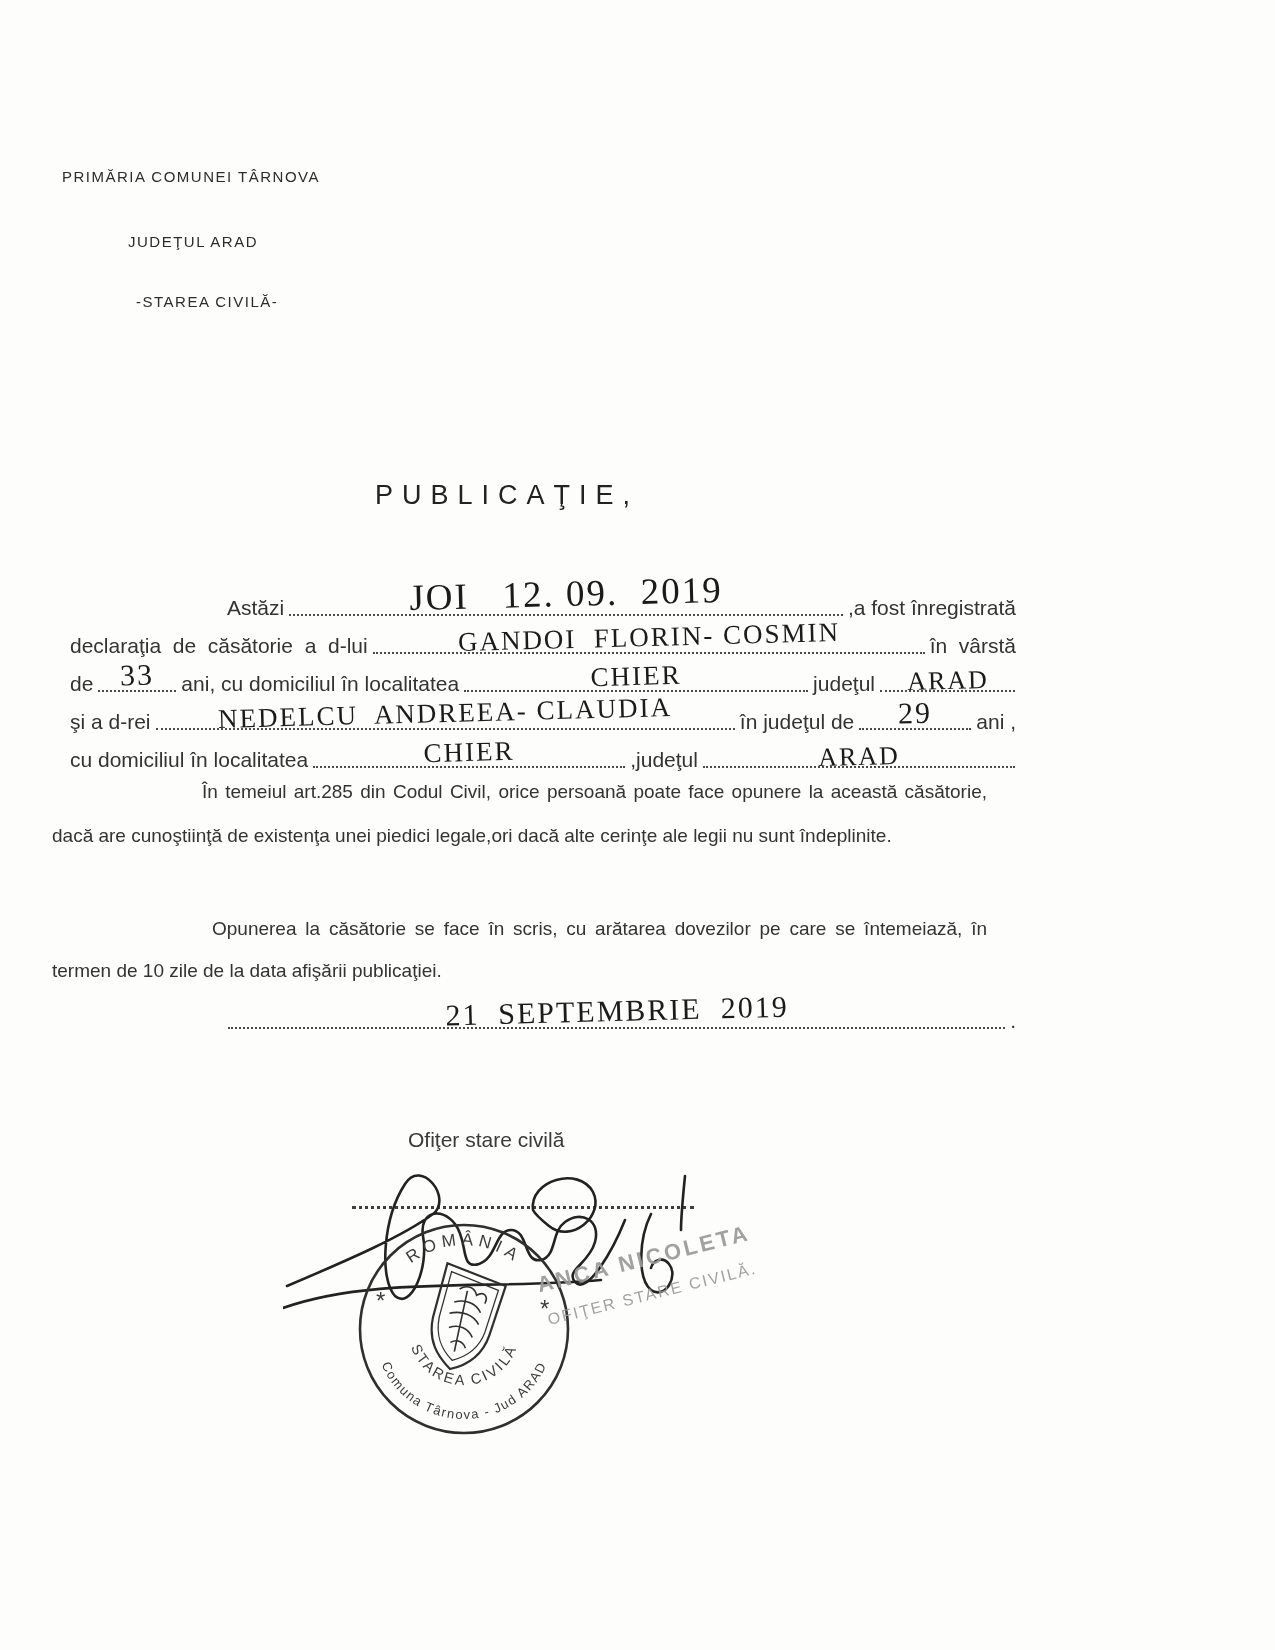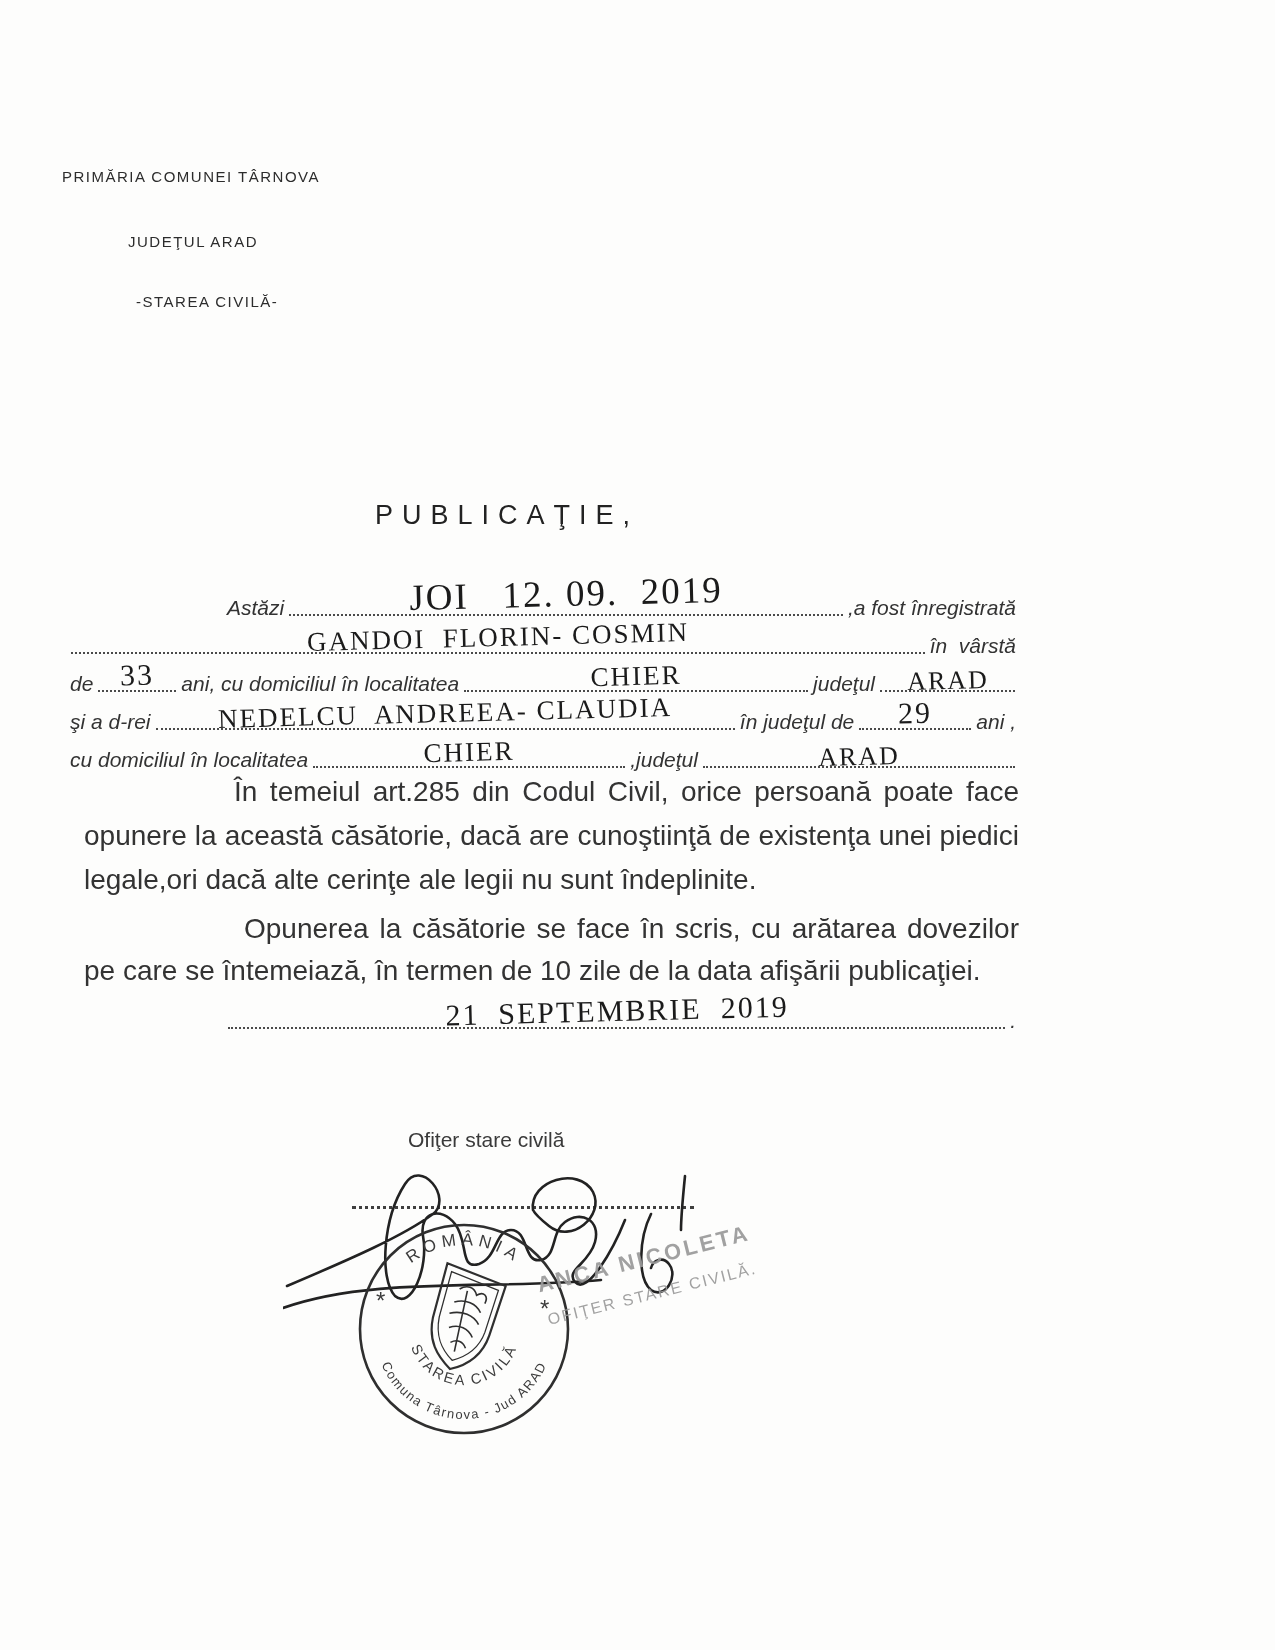--- a/index.html
+++ b/index.html
@@ -8,41 +8,41 @@
     background:#fdfdfc;
     font-family:"Liberation Sans", sans-serif;
     color:#2e2e2e;
   }
   .abs{position:absolute;}
 
   
   .hdr{font-size:15px;letter-spacing:1.5px;color:#2c2c2c;}
 
   
-  .title{font-size:27px;letter-spacing:9px;color:#222;margin-top:20px;}
+  .title{font-size:27px;letter-spacing:9px;color:#222;}
 
   
   .fillcol{left:68px;width:950px;}
   .fill-line{display:flex;align-items:flex-end;height:38px;font-size:21px;color:#333;}
-  .fill-line .st{white-space:pre;line-height:30px;padding:0 2px;font-style:italic;}
+  .fill-line .st{white-space:pre;line-height:30px;padding:0 2px;}
   .blank{flex:1 1 auto;border-bottom:2.5px dotted #4a4a4a;position:relative;margin:0 3px 7px 3px;min-width:40px;}
   .blank.fixed{flex:0 0 auto;}
   .hw{
     position:absolute;left:50%;bottom:0px;transform:translateX(-50%) rotate(-1.5deg);
     font-family:cursive;white-space:pre;color:#1b1b1b;letter-spacing:2px;line-height:1;
   }
   .hw-date{font-size:37px;bottom:2px;}
   .hw-name{font-size:27px;bottom:1px;}
   .hw-age{font-size:30px;}
   .hw-loc{font-size:27px;}
   .hw-cty{font-size:26px;bottom:-4px;}
   .hw-wed{font-size:30px;bottom:1px;}
 
   
-  .para{font-size:28px;line-height:44px;color:#333;text-align:justify;width:935px;left:84px;}
+  .para{font-size:19px;line-height:44px;color:#333;text-align:justify;width:935px;left:52px;}
 
   
   .officer{font-size:21px;color:#3a3a3a;}
   .dotline{border-top:3px dotted #3f3f3f;height:0;}
   .anca{
     color:#9a9a9a;transform:rotate(-14deg);transform-origin:left top;
     text-align:center;line-height:1.9;opacity:.92;
   }
   .anca .l1{font-size:22px;letter-spacing:3px;font-weight:bold;}
   .anca .l2{font-size:16px;letter-spacing:2px;}
@@ -62,20 +62,21 @@
 
   <div class="fill-line" style="padding-left:157px;">
     <span class="st">Astăzi</span>
     <span class="blank">
         <span class="hw hw-date">JOI   12. 09.  2019</span>
       </span>
     <span class="st">,a fost înregistrată</span>
   </div>
 
   <div class="fill-line">
+    <span class="st">declaraţia  de  căsătorie  a  d-lui</span>
     <span class="blank">
         <span class="hw hw-name">GANDOI  FLORIN- COSMIN</span>
       </span>
     <span class="st">în  vârstă</span>
   </div>
 
   <div class="fill-line">
     <span class="st">de</span>
     <span class="blank fixed" style="width:78px;">
         <span class="hw hw-age">33</span>

